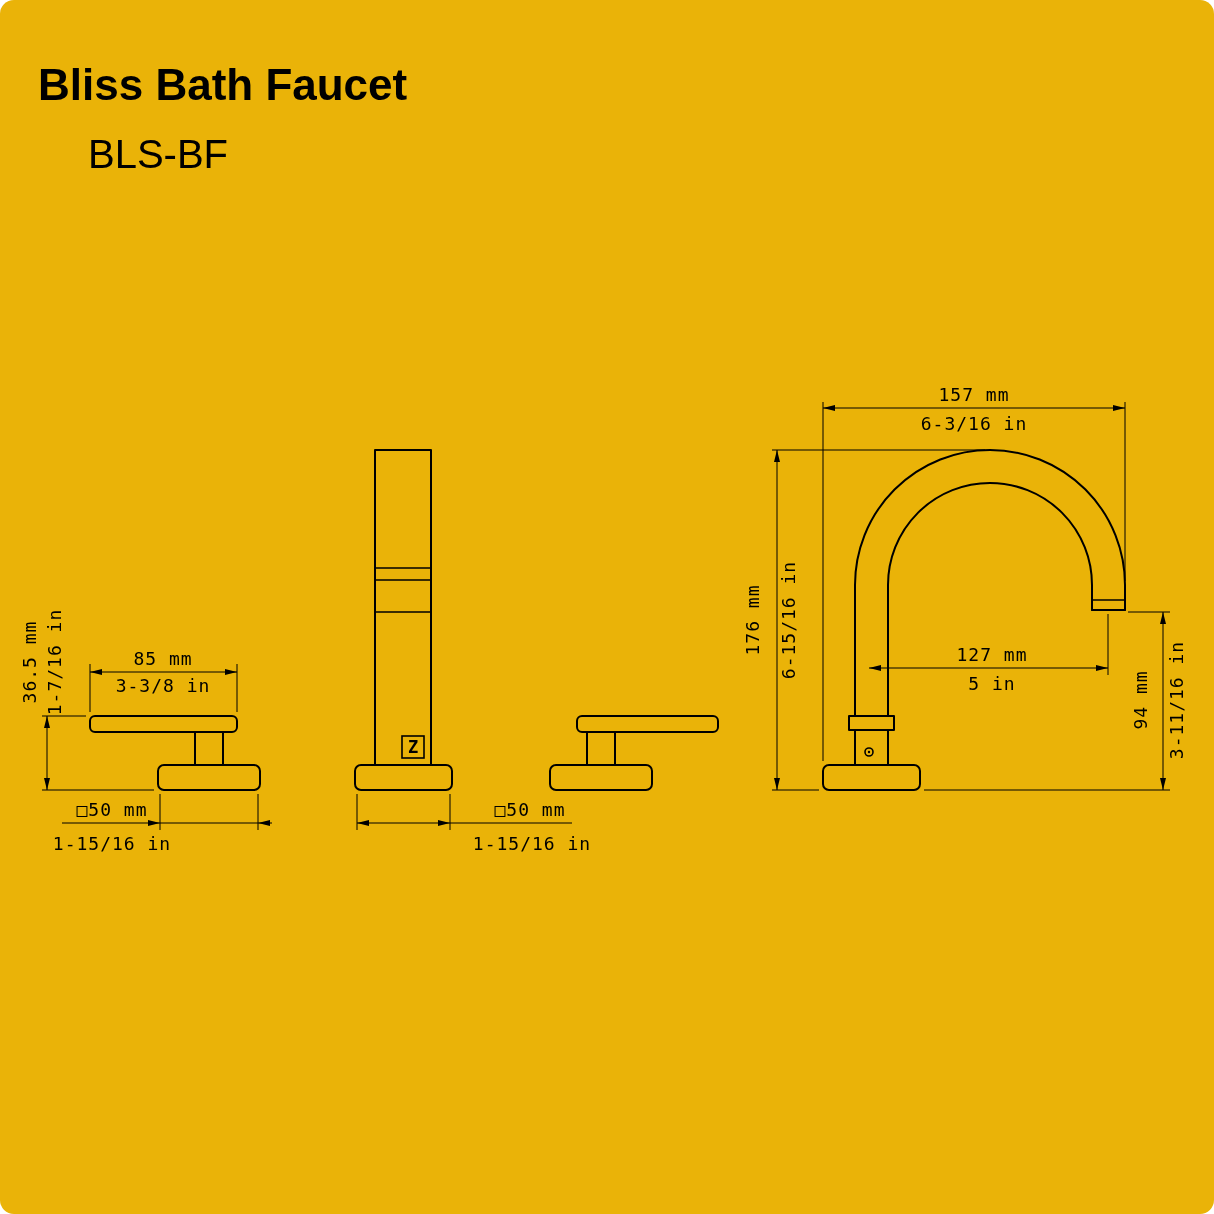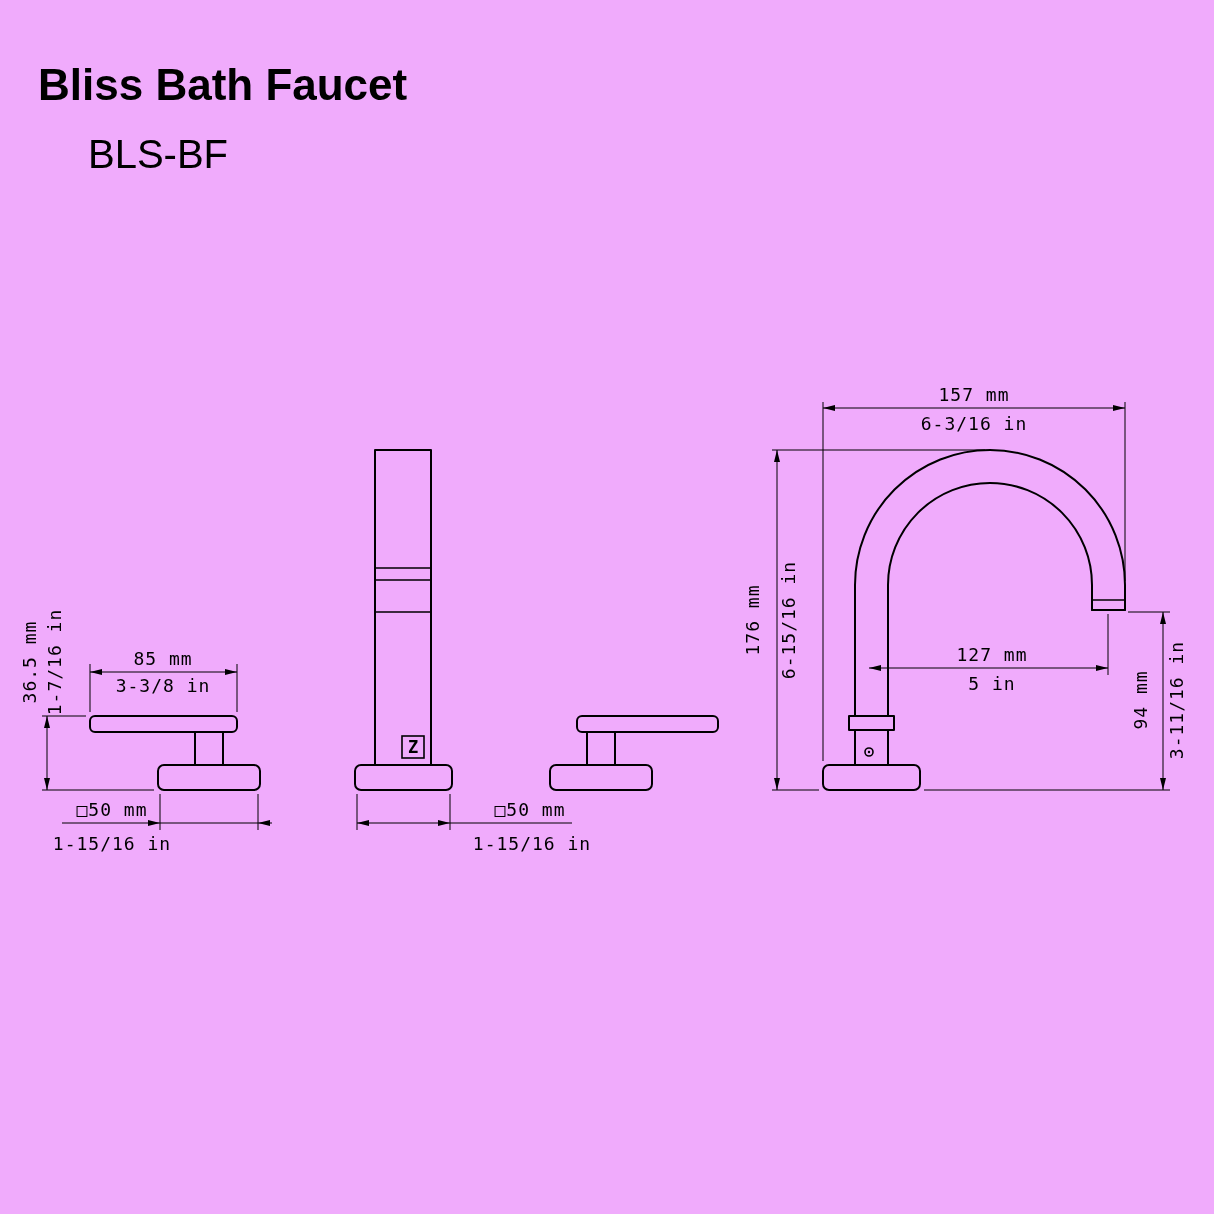--- a/index.html
+++ b/index.html
@@ -1,16 +1,16 @@
 <!DOCTYPE html>
 <html><head>
 <meta charset="utf-8">
 <style>
   html,body{margin:0;padding:0;background:#ffffff;}
-  .canvas{position:relative;width:1214px;height:1214px;background:#f0abfc;overflow:hidden;}
+  .canvas{position:relative;width:1214px;height:1214px;background:#eab308;overflow:hidden;border-radius:14px;}
   svg{display:block;}
   .obj{fill:none;stroke:#000000;stroke-width:2;stroke-linejoin:round;stroke-linecap:round;}
   .obj2{fill:none;stroke:#000000;stroke-width:1.6;}
   .dim{fill:none;stroke:#000000;stroke-width:1;}
   .arr{fill:#000000;stroke:none;}
   .dtxt{font-family:"DejaVu Sans Mono","Liberation Mono",monospace;font-size:18px;letter-spacing:1px;fill:#000000;text-anchor:middle;}
   .title{font-family:"Liberation Sans",sans-serif;font-size:44px;font-weight:700;fill:#000000;}
   .subtitle{font-family:"Liberation Sans",sans-serif;font-size:40px;font-weight:400;fill:#000000;}
   .logo{font-family:"DejaVu Sans Mono","Liberation Mono",monospace;font-size:17px;font-weight:700;fill:#000000;text-anchor:middle;}
 </style>

